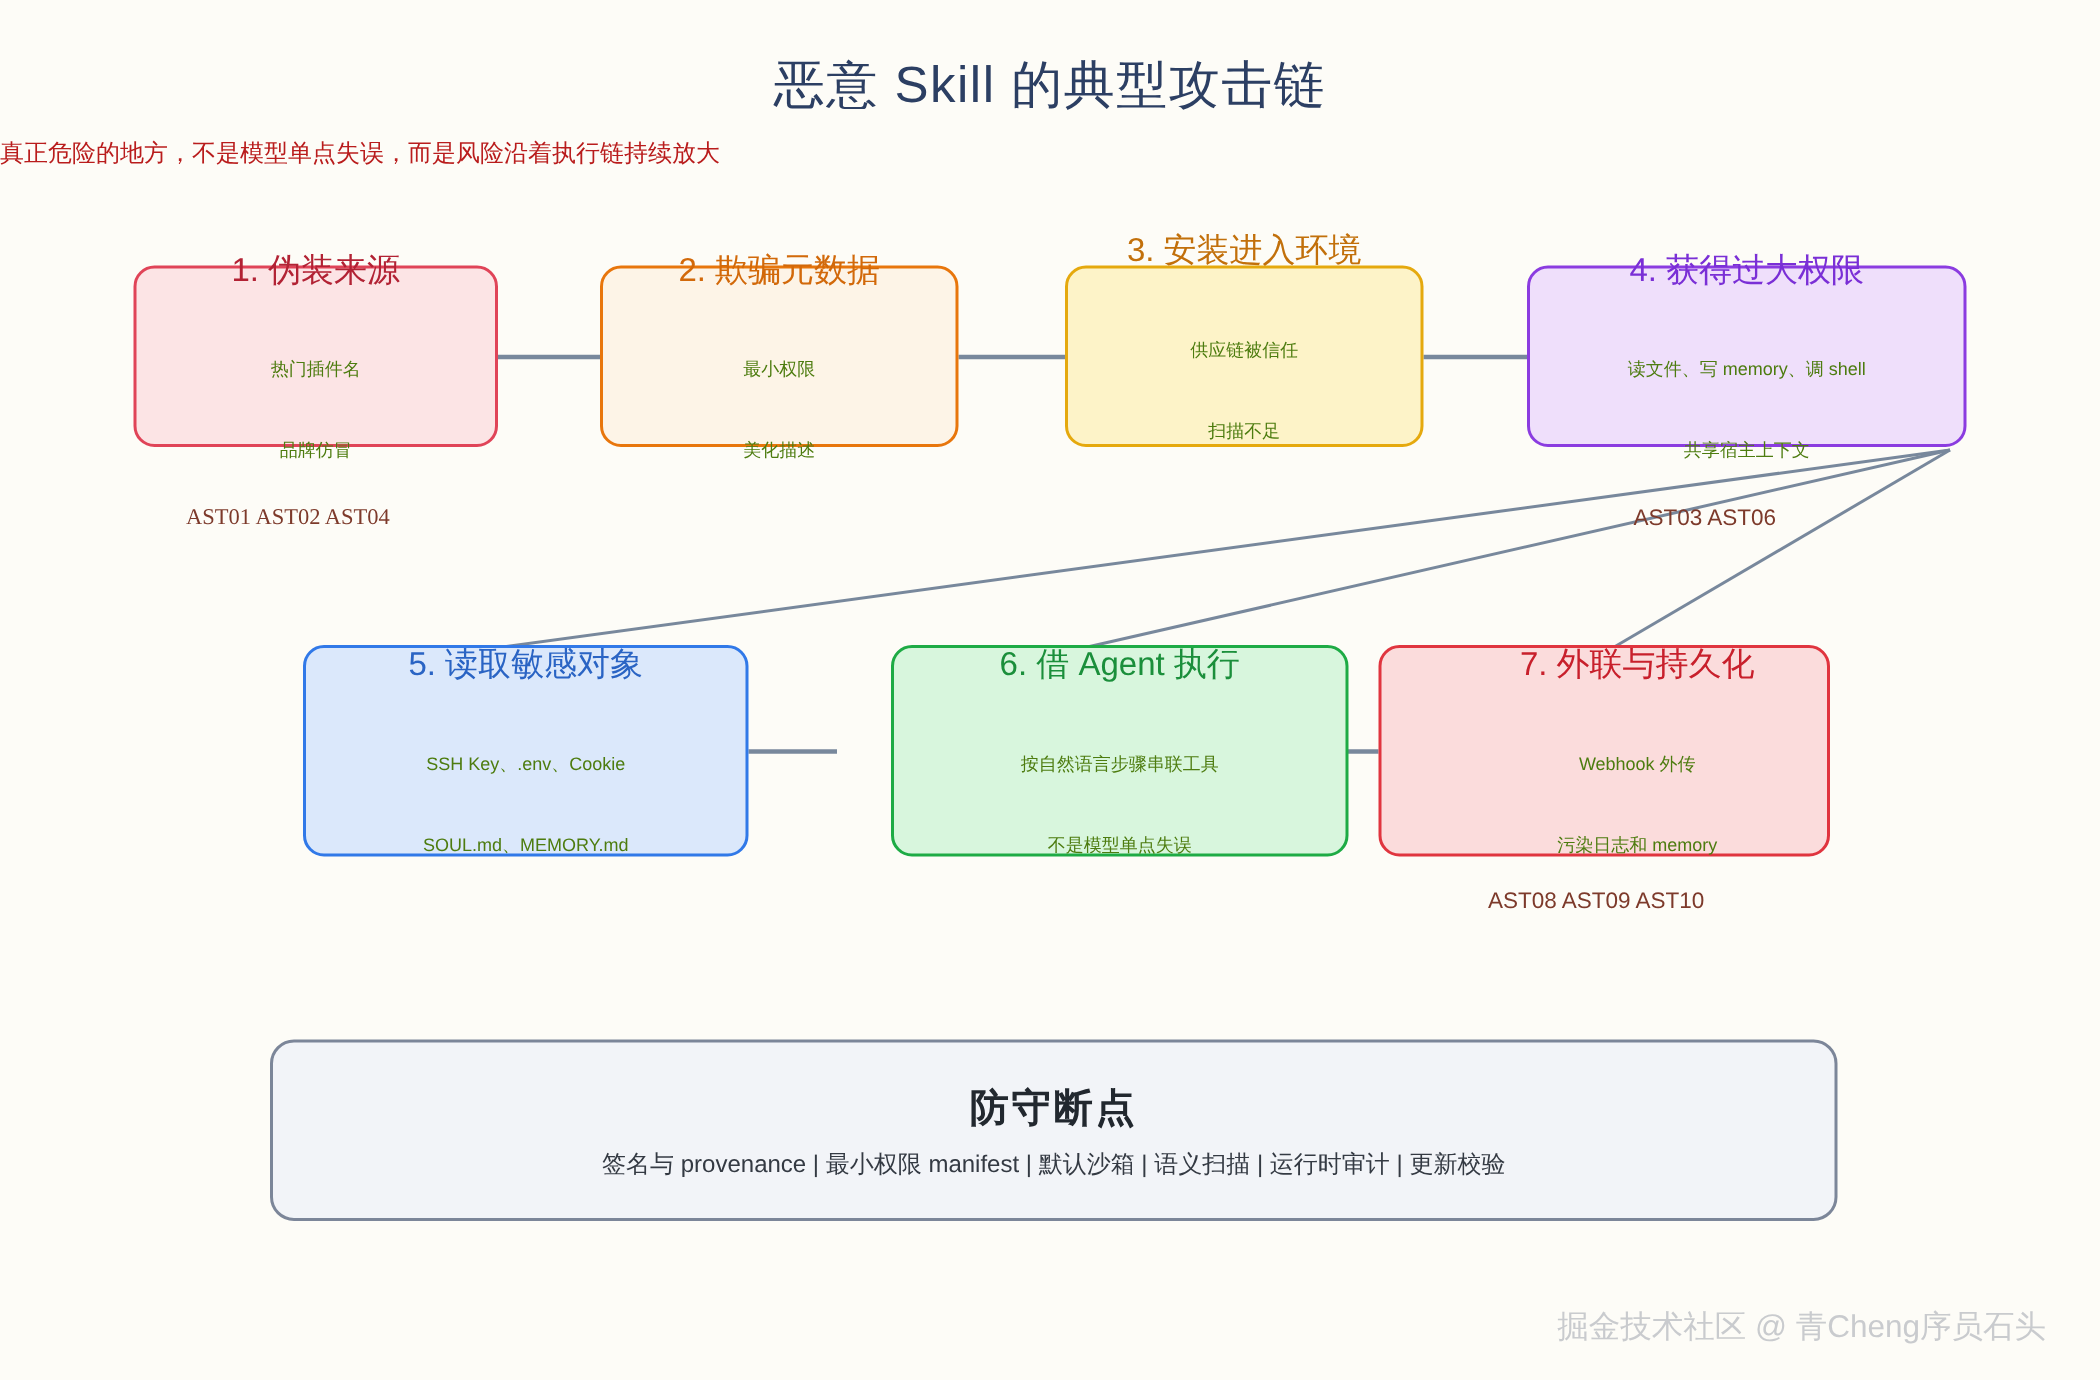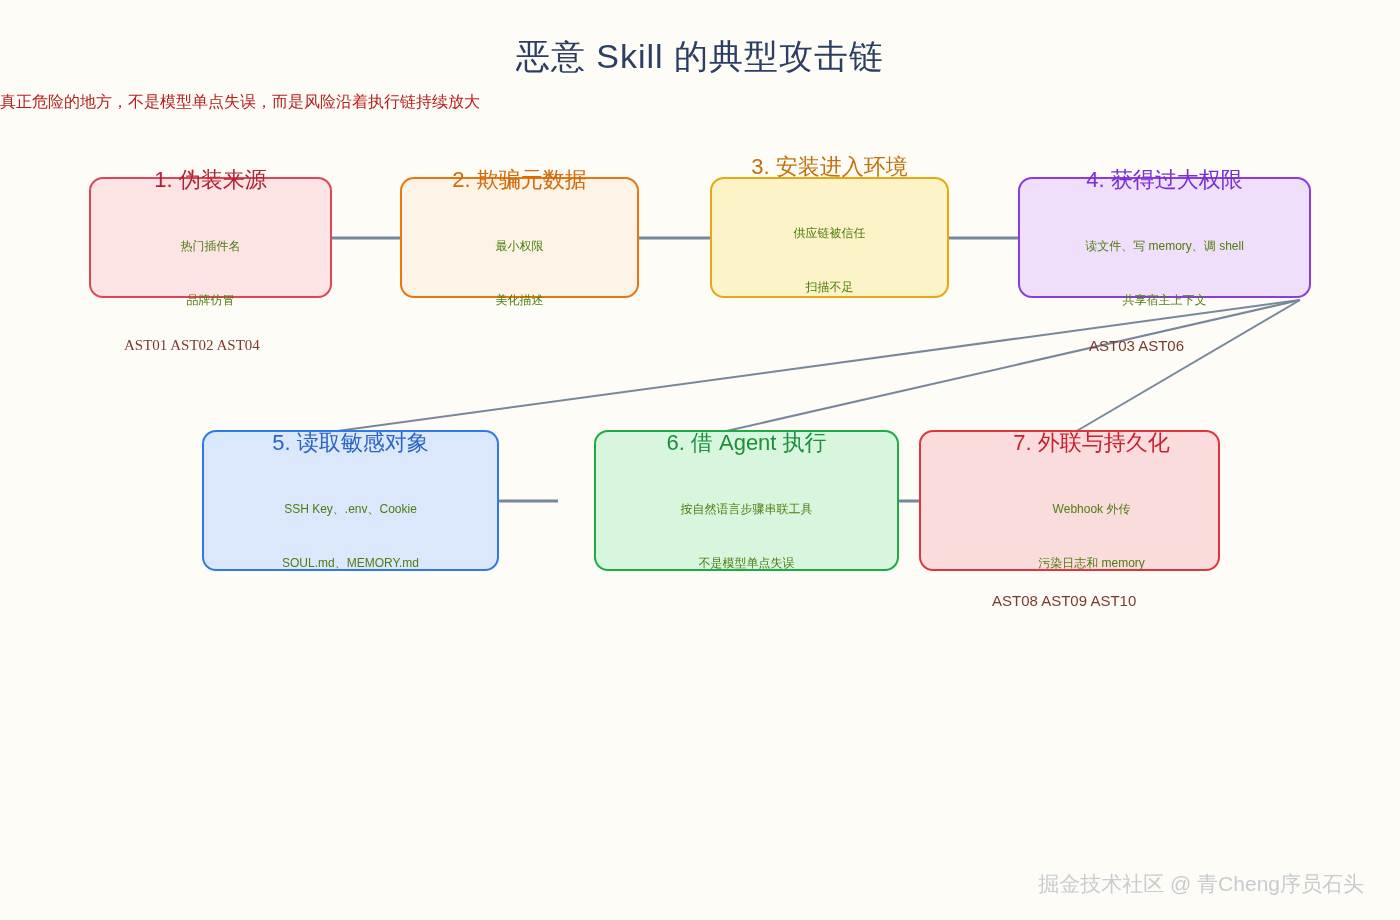--- a/index.html
+++ b/index.html
@@ -175,16 +175,20 @@
         <div class="n-line">Webhook 外传</div>
         <div class="n-line">污染日志和 memory</div>
       </div>
     </div>
   <div id="ast-layer">
       <div class="ast" style="left: 124px; top: 337px; font-family: Liberation Serif, serif;">AST01 AST02 AST04</div>
       <div class="ast" style="left: 1089px; top: 337px;">AST03 AST06</div>
       <div class="ast" style="left: 992px; top: 592px;">AST08 AST09 AST10</div>
     </div>
 
+  <div class="defense">
+    <div class="d-title">防守断点</div>
+    <div class="d-sub">签名与 provenance | 最小权限 manifest | 默认沙箱 | 语义扫描 | 运行时审计 | 更新校验</div>
+  </div>
 
   <div class="watermark">掘金技术社区 @ 青Cheng序员石头</div>
 
 </div>
 
 </body></html>

